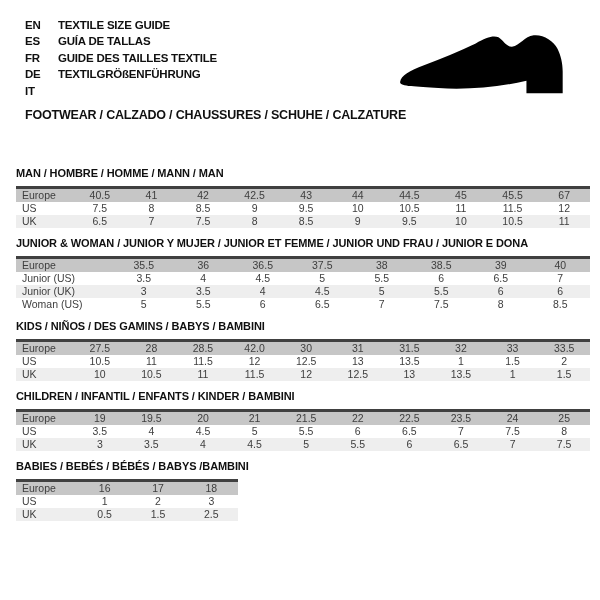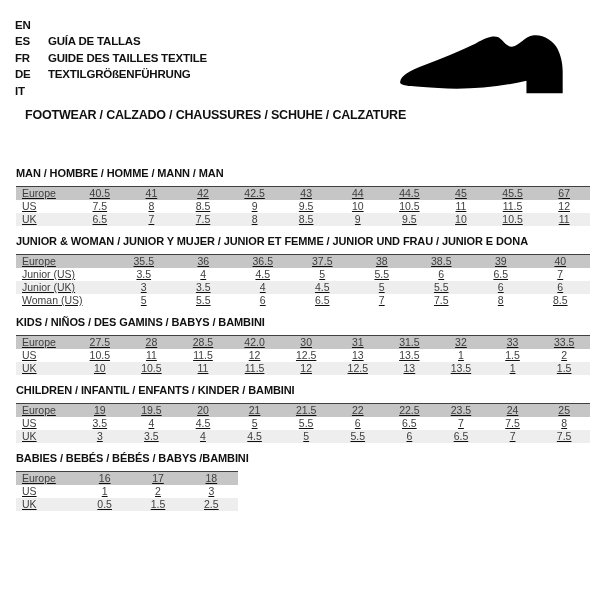--- a/index.html
+++ b/index.html
@@ -2,60 +2,60 @@
 <html><head>
 <meta charset="utf-8">
 <style>
   html,body{margin:0;padding:0;}
   body{
     width:600px;height:600px;background:#ffffff;position:relative;overflow:hidden;
     font-family:"Liberation Sans", sans-serif;color:#101010;
     -webkit-font-smoothing:antialiased;
   }
   
-  .top-header{padding:17px 0 0 15px;position:relative;}
+  .top-header{padding:17px 0 0 25px;position:relative;}
   .lang-row{display:flex;line-height:16.4px;}
   .lang-code{width:33px;font-weight:bold;font-size:11.5px;letter-spacing:-0.2px;}
   .lang-title{font-weight:bold;font-size:11.5px;letter-spacing:-0.2px;}
   .category-line{
     margin:9px 0 0 25px;font-weight:bold;font-size:12.5px;letter-spacing:-0.2px;
   }
   .shoe-wrap{position:absolute;left:396px;top:33px;width:176px;height:76px;}
   
   .tables-wrap{margin-left:16px;width:574px;}
   .size-section{margin-top:9px;}
   .size-section:first-child{margin-top:45px;}
   .section-title{
     font-weight:bold;font-size:11px;letter-spacing:-0.1px;color:#101010;
     margin-bottom:7px;
   }
   table.size-table{
     width:574px;border-collapse:collapse;table-layout:fixed;
-    border-top:1px solid #404040;
-    text-decoration:underline;
+    border-top:3px solid #404040;
   }
   table.size-table.compact{width:222px;}
   .size-table td{
     height:13px;line-height:13px;padding:0;margin:0;
     font-size:10.5px;color:#3e3e3e;text-align:center;
     overflow:hidden;white-space:nowrap;
   }
   .size-table td.lbl{text-align:left;padding-left:6px;width:52px;}
   table.wide-labels td.lbl{width:92px;}
   table.compact td.lbl{width:56px;}
   .size-table tr.head td{background:#c6c6c6;}
   .size-table tr:not(.head):nth-child(odd) td{background:#eeeeee;}
 </style>
 </head>
 <body>
 
 <div class="top-header">
   <div id="language-list">
       <div class="lang-row">
         <span class="lang-code">EN</span>
+        <span class="lang-title">TEXTILE SIZE GUIDE</span>
       </div>
       <div class="lang-row">
         <span class="lang-code">ES</span>
         <span class="lang-title">GUÍA DE TALLAS</span>
       </div>
       <div class="lang-row">
         <span class="lang-code">FR</span>
         <span class="lang-title">GUIDE DES TAILLES TEXTILE</span>
       </div>
       <div class="lang-row">

